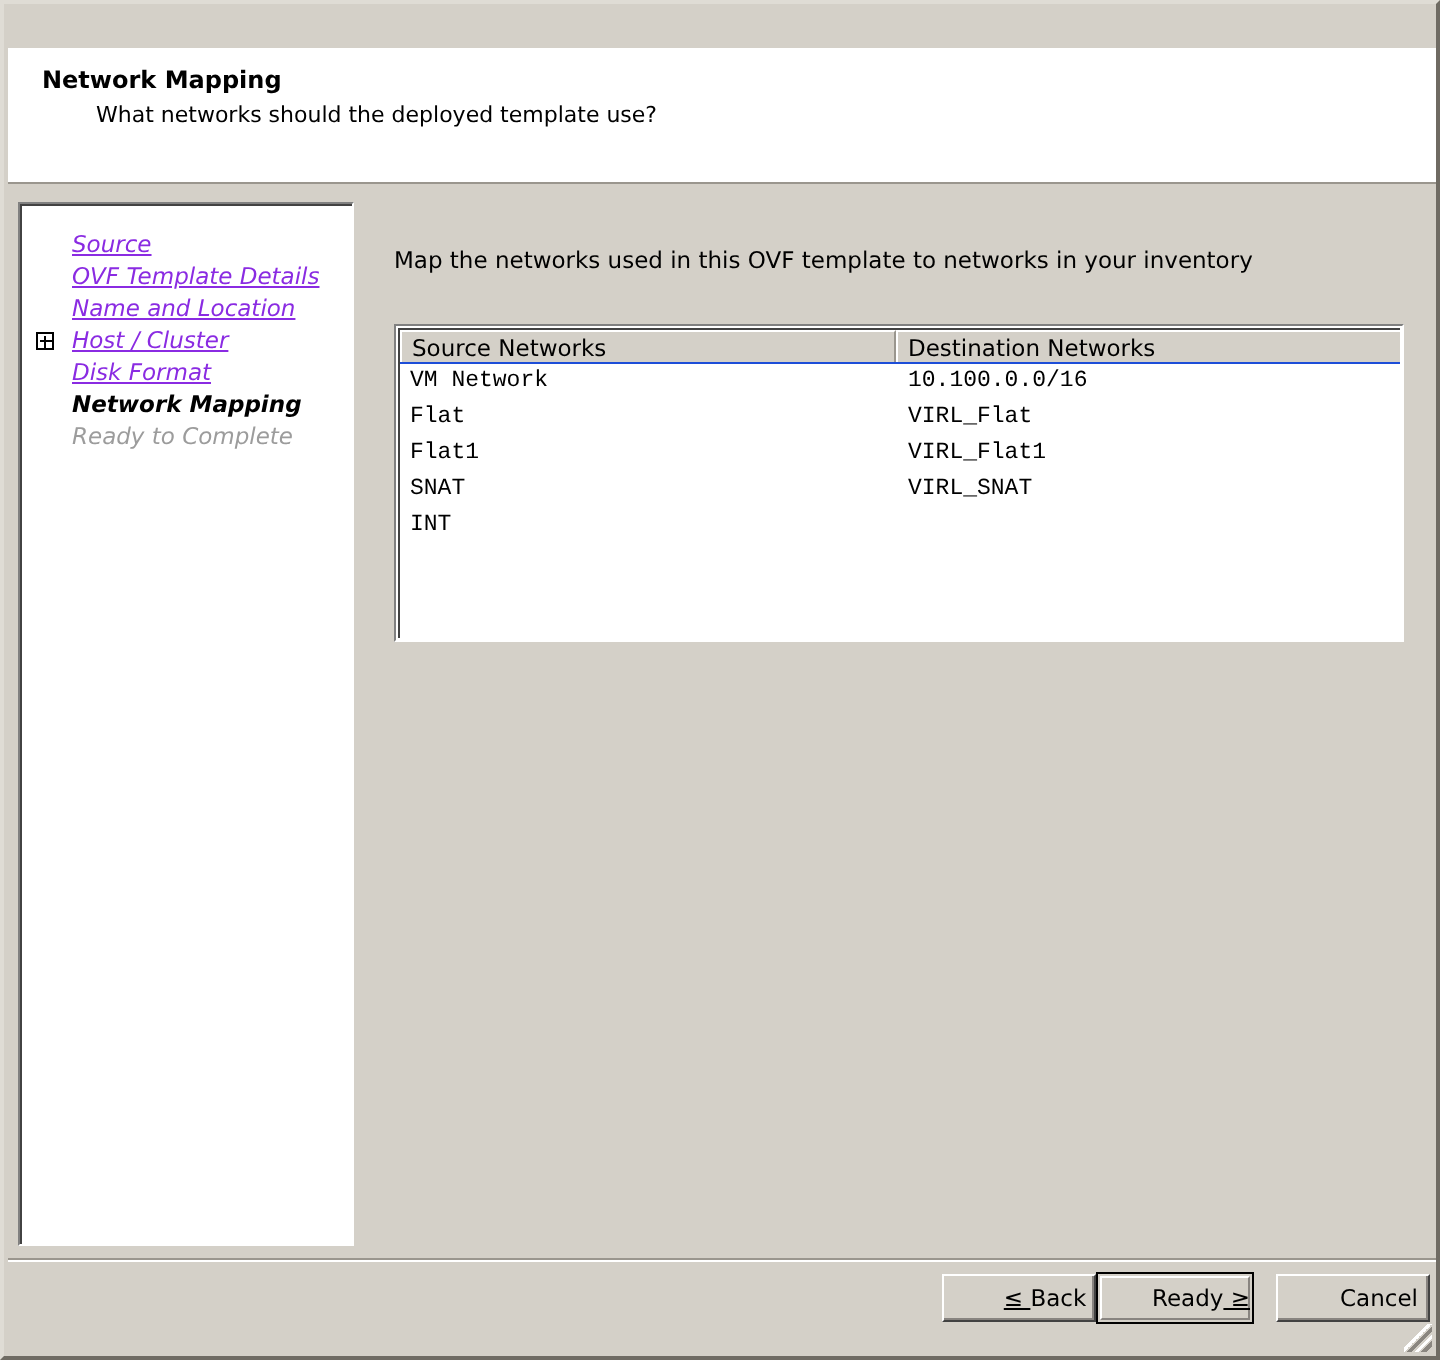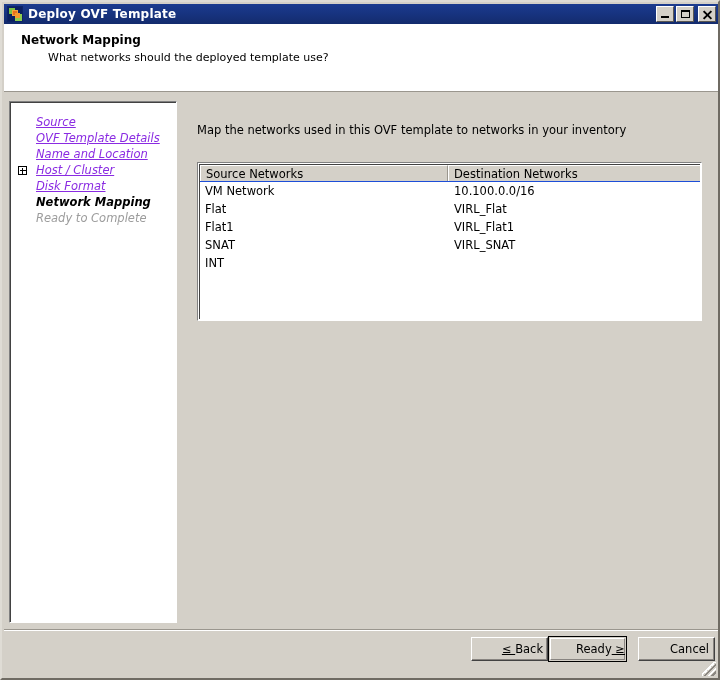--- a/index.html
+++ b/index.html
@@ -229,20 +229,21 @@
     overflow: hidden;
     white-space: nowrap;
     cursor: pointer;
   }
   .th.col-src { width: 248px; flex: 0 0 248px; }
   .th.col-dst { width: 253px; flex: 1 1 auto; border-right: none; }
   .trow {
     display: flex;
     height: 18px;
     cursor: default;
+    font-family: Liberation Mono, monospace;
   }
   .td {
     height: 18px;
     line-height: 18px;
     font-size: 11.5px;
     color: #000;
     padding-left: 5px;
     overflow: hidden;
     white-space: nowrap;
   }
@@ -316,39 +317,20 @@
       linear-gradient(135deg, transparent 0 68%, #ffffff 68% 76%, transparent 76% 100%),
       linear-gradient(135deg, transparent 0 80%, #8a8680 80% 90%, transparent 90% 100%);
     cursor: nwse-resize;
   }
 </style>
 </head>
 <body>
 
 <div id="window">
 
-  <div id="titlebar">
-    <div id="win-icon">
-      <span class="g1"></span>
-        <span class="g2"></span>
-      <span class="o1"></span>
-        <span class="o2"></span>
-    </div>
-    <div id="title-text">Deploy OVF Template</div>
-    <div class="winbtn" id="btn-min">
-        <span class="min"></span>
-      </div>
-    <div class="winbtn" id="btn-max">
-        <span class="max"></span>
-      </div>
-    <div class="winbtn" id="btn-close">
-        <span class="cls-a"></span>
-        <span class="cls-b"></span>
-      </div>
-  </div>
 
   <div id="header-band">
     <div id="header-title">Network Mapping</div>
     <div id="header-sub">What networks should the deployed template use?</div>
   </div>
 
   <div id="body">
 
     <div id="nav-panel">
       <div id="nav-inner">

